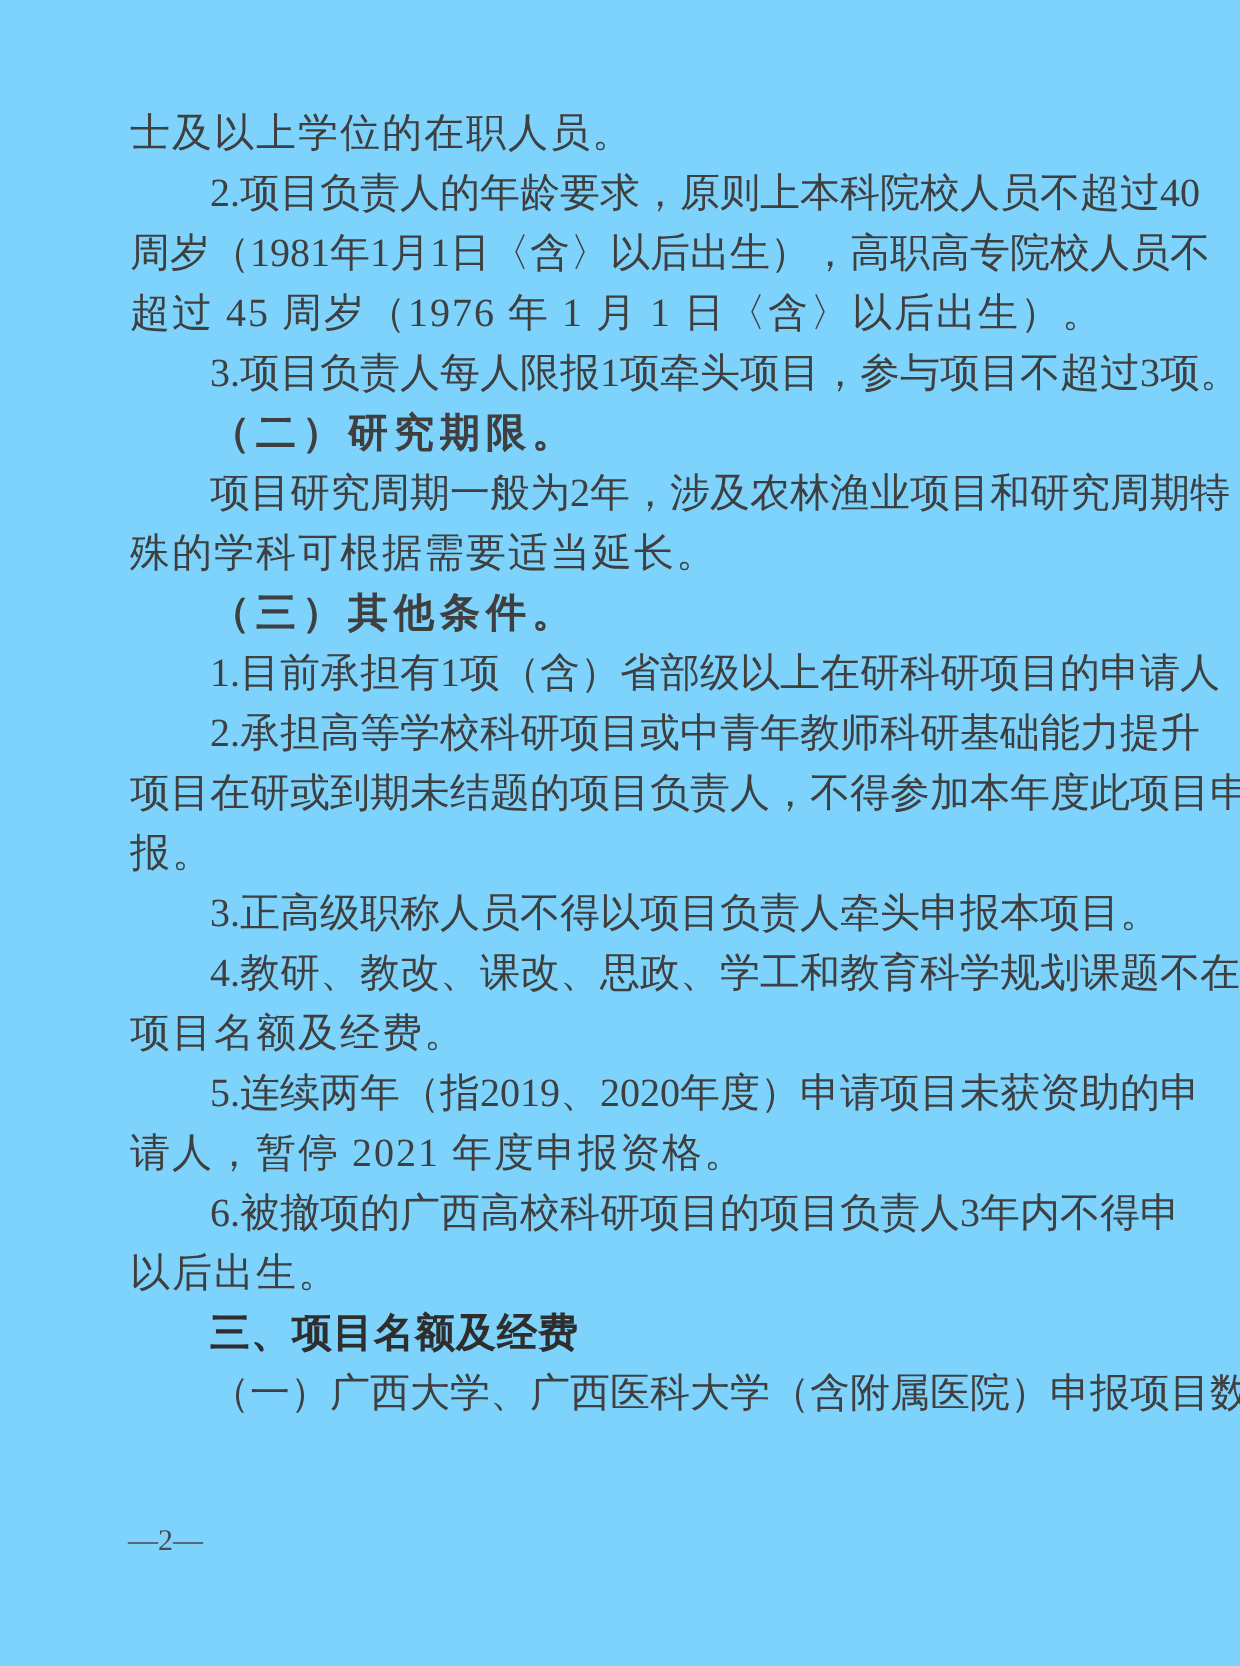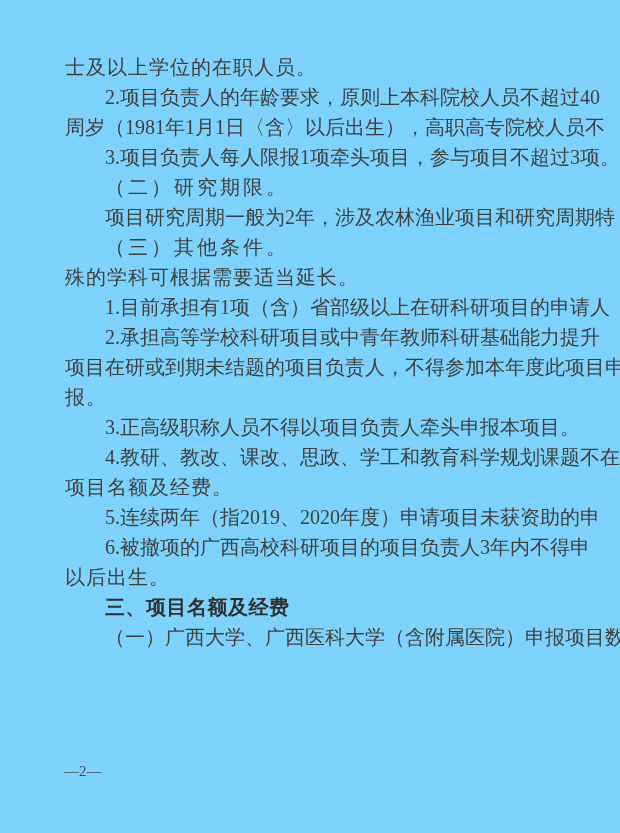--- a/index.html
+++ b/index.html
@@ -37,20 +37,21 @@
     justify-content: space-between;
     letter-spacing: 0;
     white-space: normal;
   }
   .line.fill span {
     flex: 0 0 auto;
     display: inline-block;
   }
   .line.spaced {
     letter-spacing: 3px;
+    font-weight: bold;
   }
   .line.heading {
     font-family: Liberation Sans, sans-serif;
     font-weight: 700;
     color: #2e2e2e;
     letter-spacing: 0.5px;
   }
   .footer {
     position: absolute;
     left: 64px;
@@ -127,20 +128,21 @@
         <span>高</span>
         <span>职</span>
         <span>高</span>
         <span>专</span>
         <span>院</span>
         <span>校</span>
         <span>人</span>
         <span>员</span>
         <span>不</span>
       </div>
+      <div class="line">超过 45 周岁（1976 年 1 月 1 日〈含〉以后出生）。</div>
       <div class="line indent fill">
         <span>3</span>
         <span>.</span>
         <span>项</span>
         <span>目</span>
         <span>负</span>
         <span>责</span>
         <span>人</span>
         <span>每</span>
         <span>人</span>
@@ -188,22 +190,22 @@
         <span>业</span>
         <span>项</span>
         <span>目</span>
         <span>和</span>
         <span>研</span>
         <span>究</span>
         <span>周</span>
         <span>期</span>
         <span>特</span>
       </div>
+      <div class="line">殊的学科可根据需要适当延长。</div>
       <div class="line indent spaced">（三）其他条件。</div>
-      <div class="line">殊的学科可根据需要适当延长。</div>
       <div class="line indent fill">
         <span>1</span>
         <span>.</span>
         <span>目</span>
         <span>前</span>
         <span>承</span>
         <span>担</span>
         <span>有</span>
         <span> </span>
         <span>1</span>
@@ -371,20 +373,21 @@
         <span>请</span>
         <span>项</span>
         <span>目</span>
         <span>未</span>
         <span>获</span>
         <span>资</span>
         <span>助</span>
         <span>的</span>
         <span>申</span>
       </div>
+      <div class="line">请人，暂停 2021 年度申报资格。</div>
       <div class="line indent fill">
         <span>6</span>
         <span>.</span>
         <span>被</span>
         <span>撤</span>
         <span>项</span>
         <span>的</span>
         <span>广</span>
         <span>西</span>
         <span>高</span>

